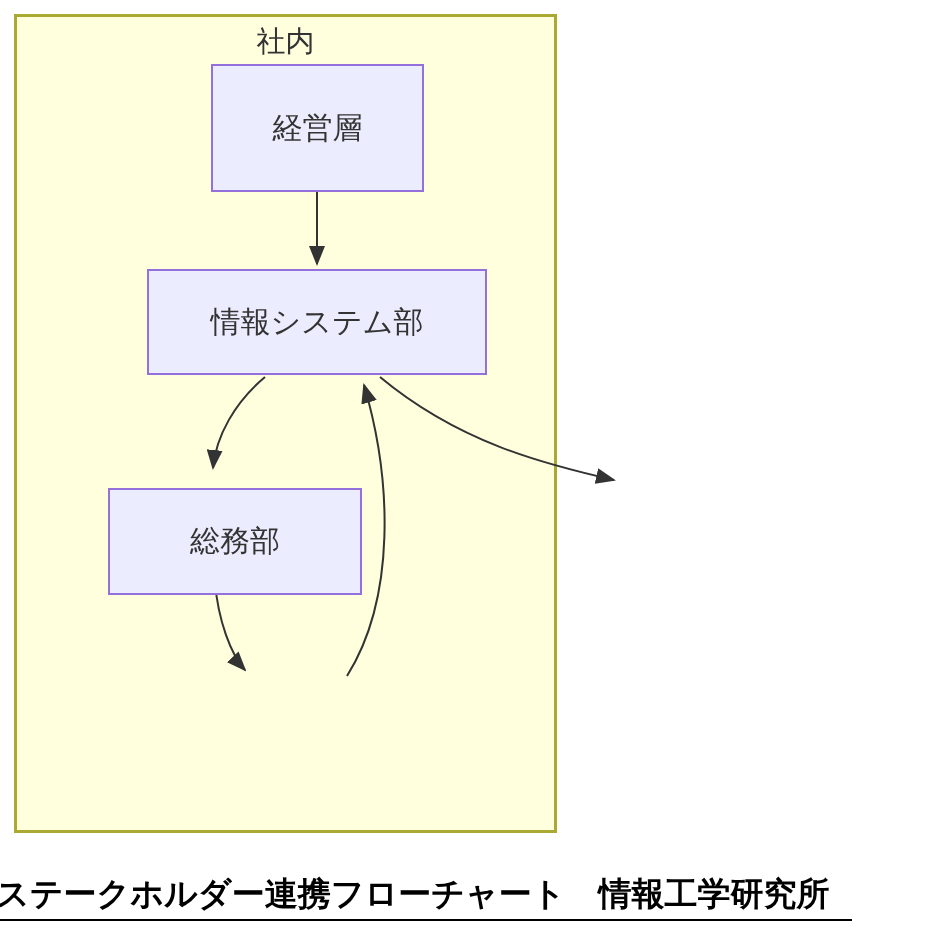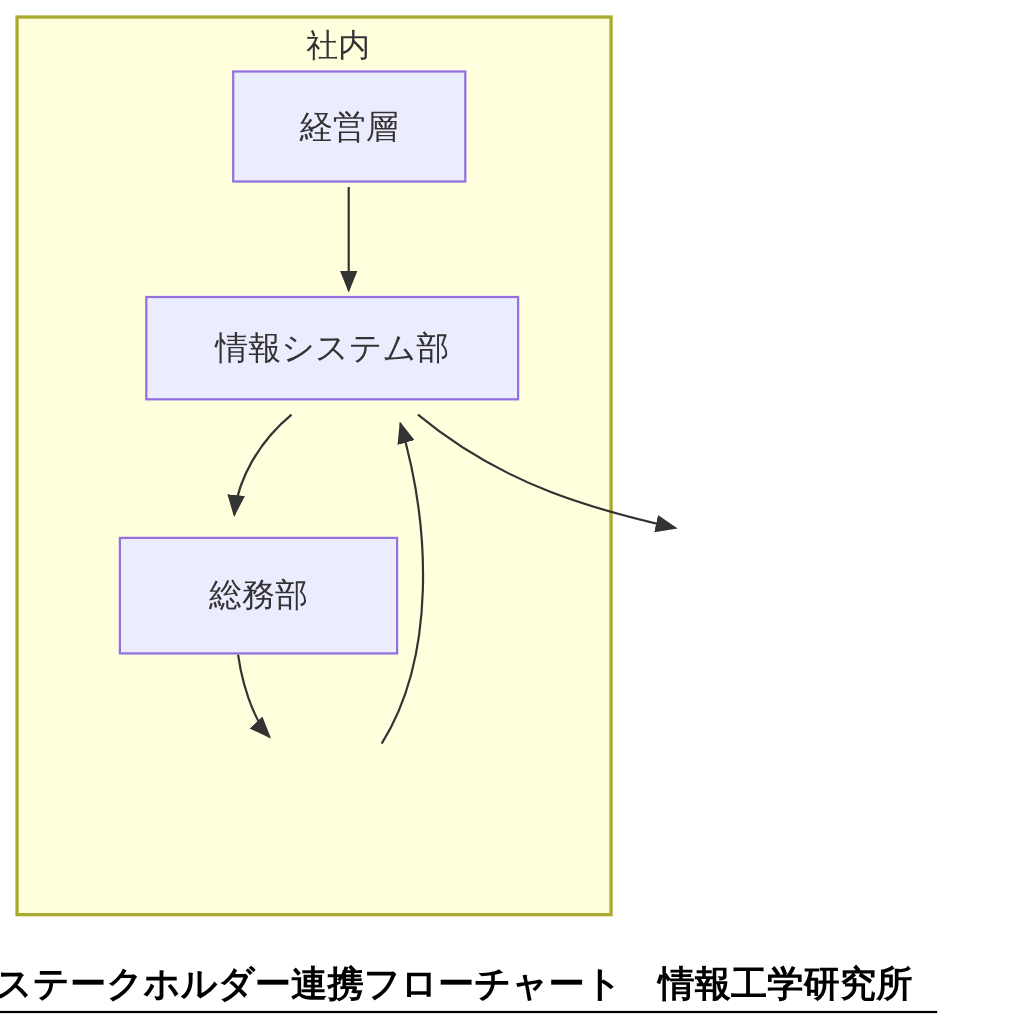--- a/index.html
+++ b/index.html
@@ -29,21 +29,20 @@
   }
   .cluster-label {
     position: absolute;
     left: 14px;
     top: 22px;
     width: 543px;
     text-align: center;
     font-size: 29px;
     color: #333333;
     z-index: 4;
-    padding-left: 22px;
   }
   .edges-layer {
     position: absolute;
     left: 0;
     top: 0;
     width: 932px;
     height: 928px;
     z-index: 2;
     pointer-events: none;
   }
@@ -53,22 +52,22 @@
     border: 2px solid #9370db;
     box-sizing: border-box;
     display: flex;
     align-items: center;
     justify-content: center;
     font-size: 30px;
     color: #333333;
     z-index: 3;
     white-space: nowrap;
   }
-  .node-keiei   { left: 211px; top: 64px;  width: 213px; height: 102px; }
-  .node-joho    { left: 132px; top: 269px; width: 340px; height: 95px; }
+  .node-keiei   { left: 211px; top: 64px;  width: 213px; height: 128px; }
+  .node-joho    { left: 147px; top: 269px; width: 340px; height: 106px; }
   .node-somu    { left: 108px; top: 488px; width: 254px; height: 107px; }
   .node-genba   { left: 140px; top: 678px; width: 308px; height: 107px; }
   .node-gaibu   { left: 625px; top: 472px; width: 277px; height: 110px; }
   .footer-title {
     position: absolute;
     left: -4px;
     top: 872px;
     font-size: 33px;
     font-weight: bold;
     color: #000000;

